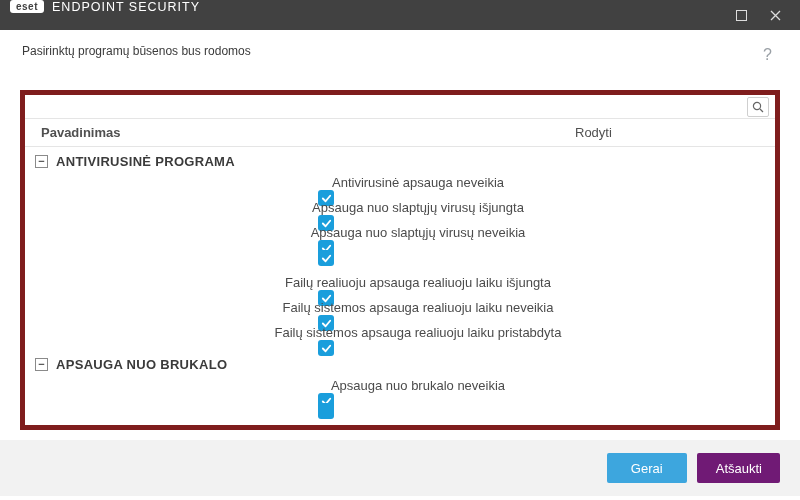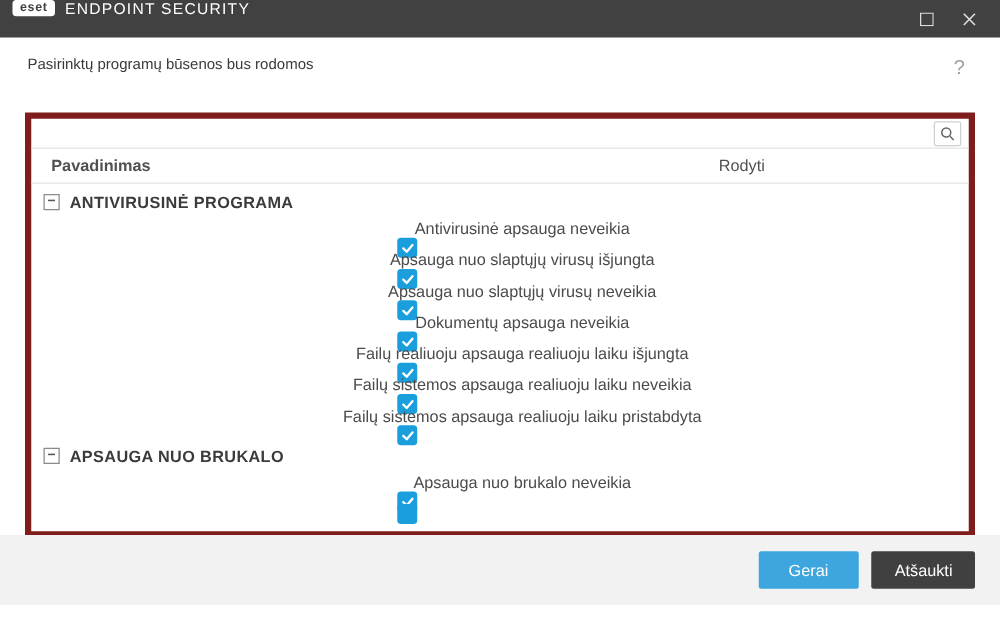--- a/index.html
+++ b/index.html
@@ -112,41 +112,41 @@
     width: 16px; height: 16px;
     background: #1a9edc;
     border-radius: 3px;
     display: flex; align-items: center; justify-content: center;
     cursor: pointer;
   }
   .chk svg { width: 11px; height: 11px; }
 
   .footer {
     position: absolute;
-    left: 0; right: 0; bottom: 16px;
+    left: 0; right: 0; bottom: 4px;
     height: 56px;
     background: #f2f2f2;
     display: flex;
     justify-content: flex-end;
     align-items: center;
     padding-right: 20px;
     gap: 10px;
   }
   .btn {
     min-width: 80px;
     height: 30px;
     border: none;
     border-radius: 2px;
     font-size: 13px;
     padding: 0 18px;
     cursor: pointer;
     color: #fff;
   }
   .btn-primary { background: #3da6de; }
-  .btn-secondary { background: #404040; padding-left: 19px; }
+  .btn-secondary { background: #701a75; padding-left: 19px; }
 </style>
 </head>
 <body>
 
 <div class="titlebar">
   <span class="brand-badge">eset</span>
   <span class="product">ENDPOINT SECURITY</span>
   <span class="spacer"></span>
   <div class="win-btn">
     <svg width="11" height="11" viewBox="0 0 11 11">
@@ -207,21 +207,20 @@
         <span class="label">Apsauga nuo slaptųjų virusų neveikia</span>
         <span class="chk-cell">
           <span class="chk">
             <svg viewBox="0 0 12 12">
               <path d="M2 6 L5 9 L10 3" fill="none" stroke="#fff" stroke-width="2" stroke-linecap="round" stroke-linejoin="round"></path>
             </svg>
           </span>
         </span>
       </div>
       <div class="item-row">
-        <span class="label">Dokumentų apsauga neveikia</span>
         <span class="chk-cell">
           <span class="chk">
             <svg viewBox="0 0 12 12">
               <path d="M2 6 L5 9 L10 3" fill="none" stroke="#fff" stroke-width="2" stroke-linecap="round" stroke-linejoin="round"></path>
             </svg>
           </span>
         </span>
       </div>
       <div class="item-row">
         <span class="label">Failų realiuoju apsauga realiuoju laiku išjungta</span>

